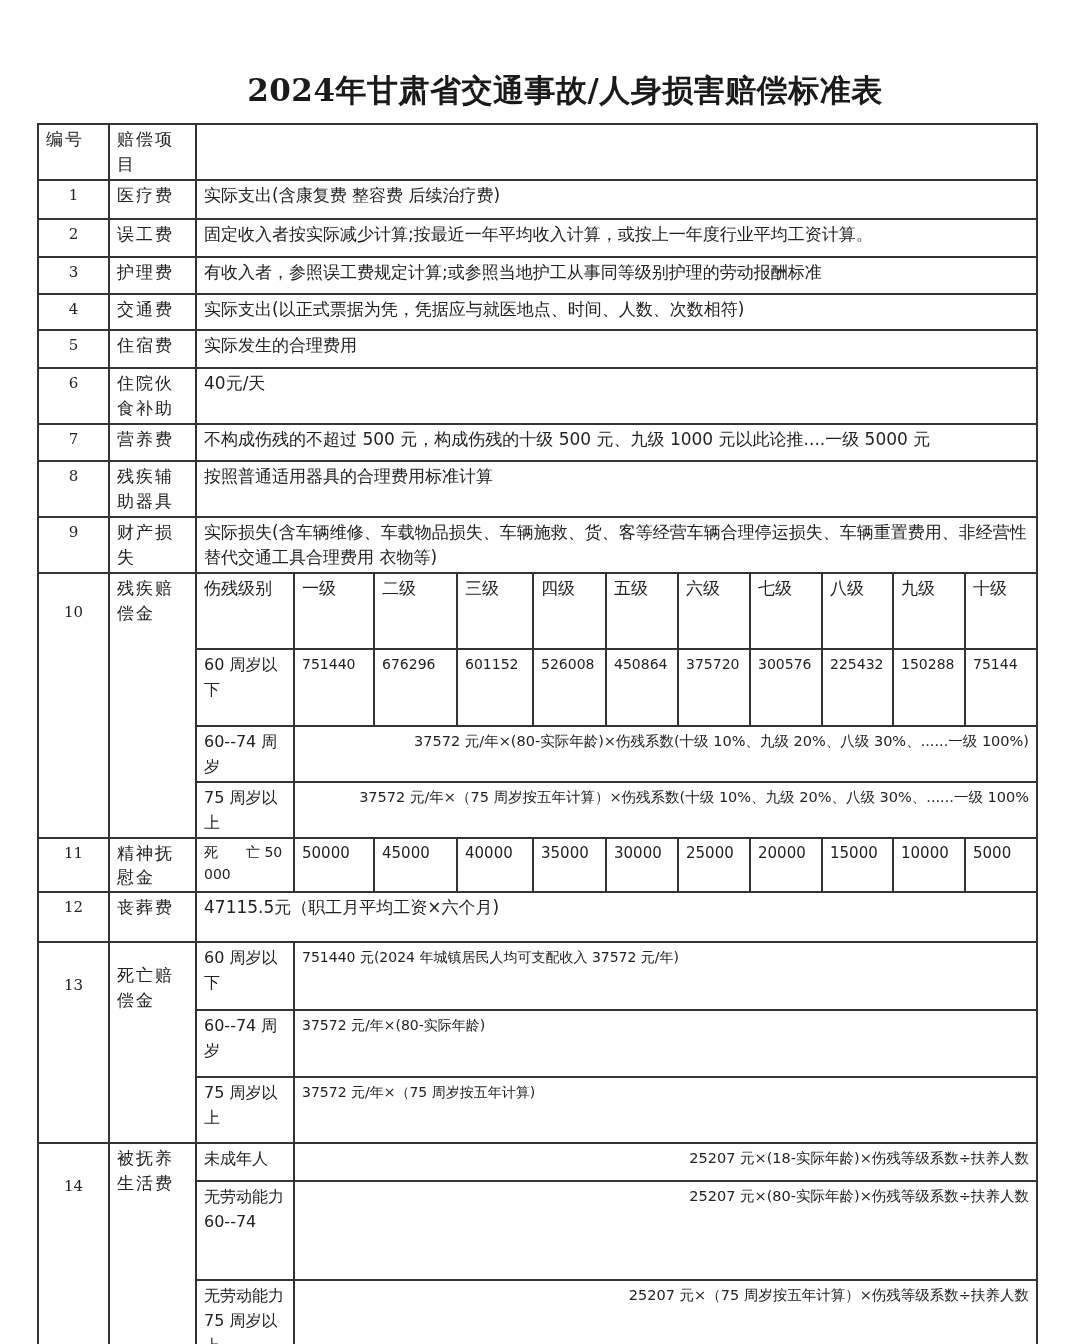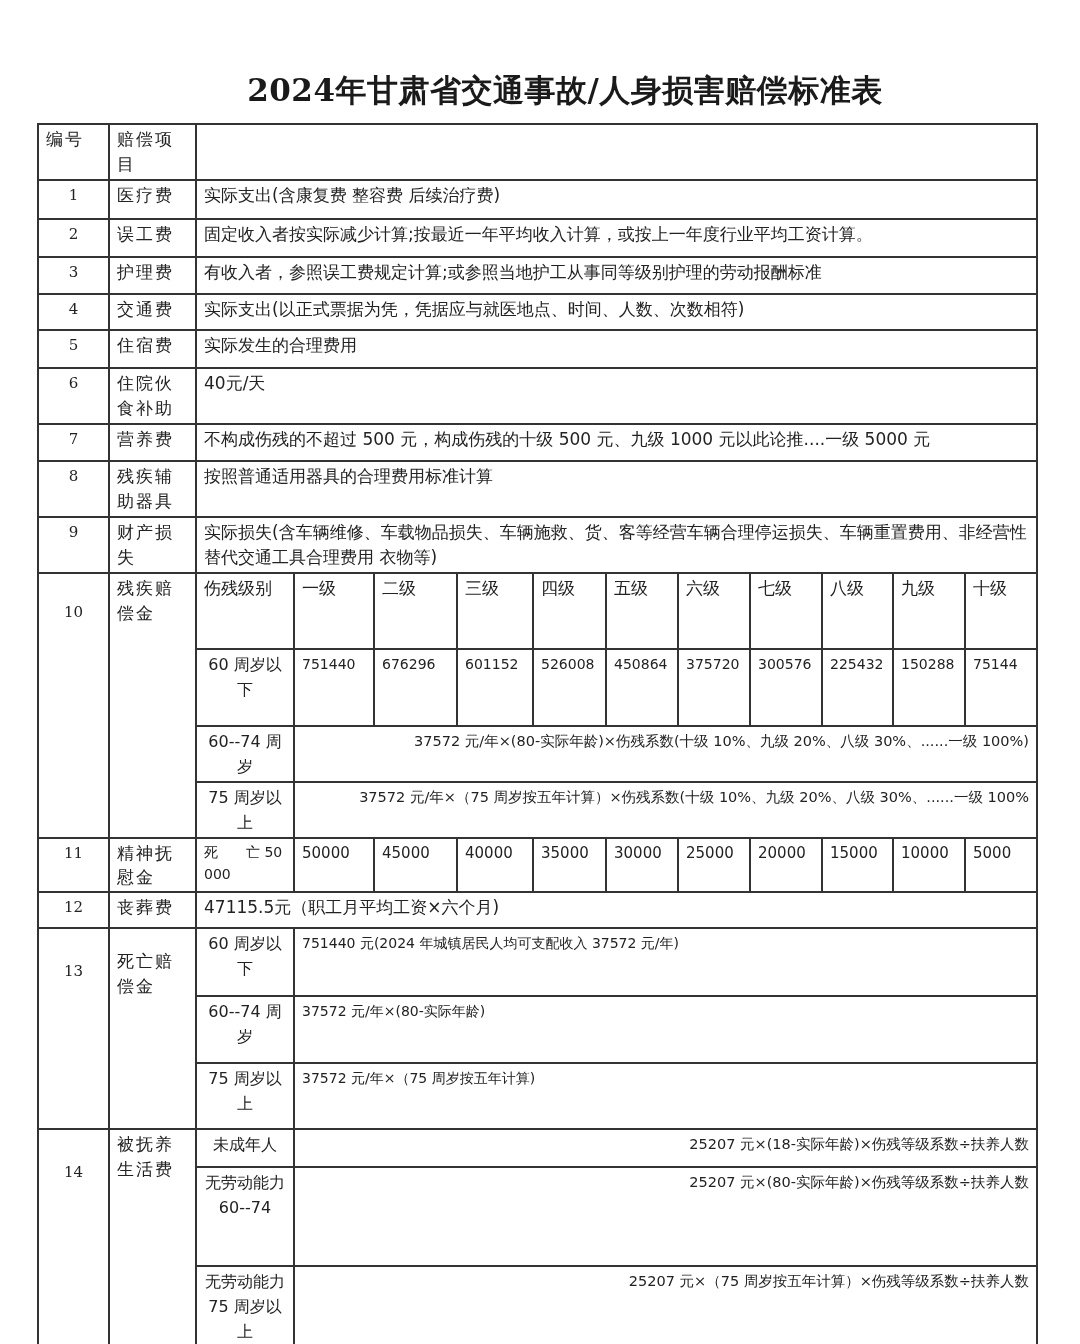--- a/index.html
+++ b/index.html
@@ -14,21 +14,21 @@
                   line-height:25px; overflow:hidden; word-break:break-all; }
   td.num { text-align:center; font-size:15px; font-family:"DejaVu Serif", serif; padding-top:6px; }
   td.item { letter-spacing:2px; }
   td.hdr-center { }
   td.mid { vertical-align:middle; }
   td.small { font-size:14px; }
   td.grade { vertical-align:middle; font-size:17px;font-family:Liberation Serif, serif; }
   td.val { vertical-align:middle; font-size:14px; padding-left:5px; }
   td.val-top { font-size:15px; }
   td.formula { vertical-align:middle; font-size:14.5px;text-align:right; }
-  td.sub { font-size:16px; line-height:26px;text-align:center; }
+  td.sub { font-size:16px; line-height:26px; }
 </style>
 </head>
 <body>
 
 <div class="title">2024年甘肃省交通事故/人身损害赔偿标准表</div>
 
 <table class="main">
   <colgroup>
     <col style="width:71px">
       <col style="width:87px">
@@ -144,21 +144,21 @@
     <td class="val-top">40000</td>
     <td class="val-top">35000</td>
     <td class="val-top">30000</td>
     <td class="val-top">25000</td>
     <td class="val-top">20000</td>
     <td class="val-top">15000</td>
     <td class="val-top">10000</td>
     <td class="val-top">5000</td>
   </tr>
 
-  <tr style="height:36px">
+  <tr style="height:50px">
     <td class="num">12</td>
     <td class="item">丧葬费</td>
     <td colspan="11">47115.5元（职工月平均工资×六个月)</td>
   </tr>
 
   <tr style="height:68px">
     <td rowspan="3" class="num" style="padding-top:30px">13</td>
     <td rowspan="3" class="item mid" style="padding-top:20px">死亡赔偿金</td>
     <td class="sub">60 周岁以下</td>
     <td colspan="10" class="small">751440 元(2024 年城镇居民人均可支配收入 37572 元/年)</td>

